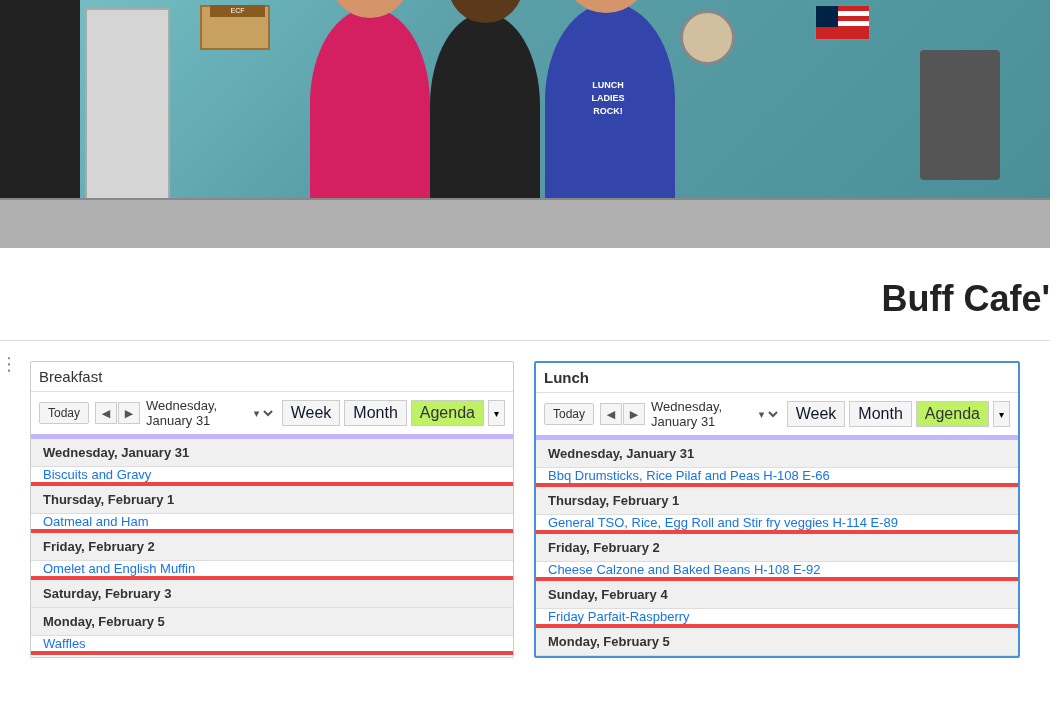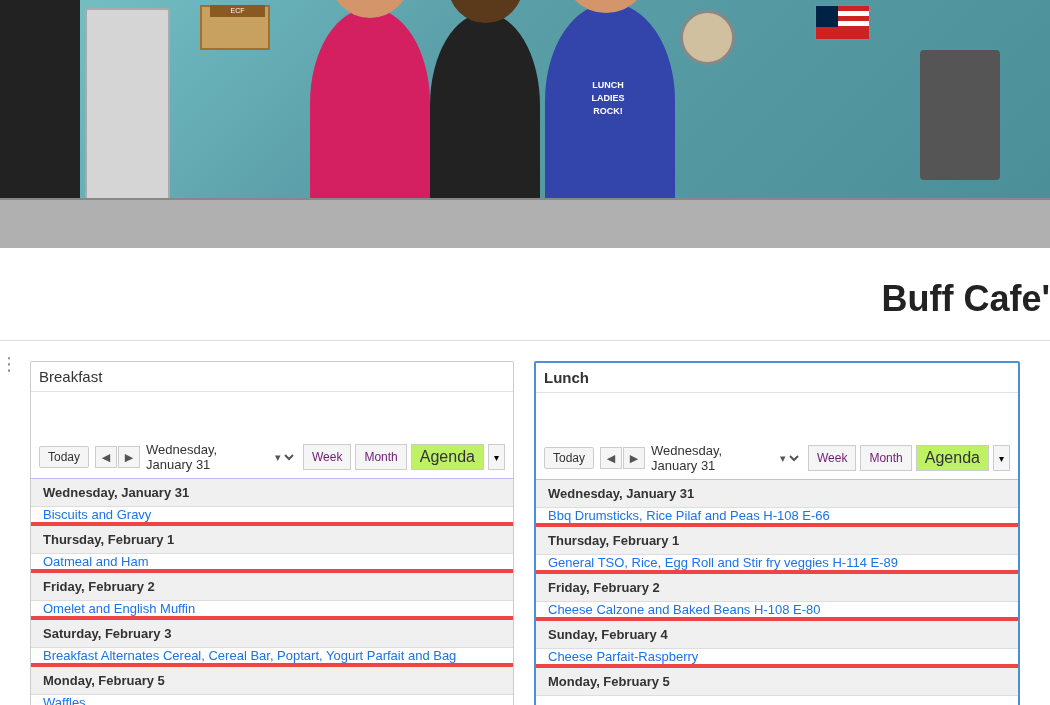--- a/index.html
+++ b/index.html
@@ -50,23 +50,22 @@
     }
     .calendar-widget.lunch {
       border: 2px solid #4a90d9;
     }
 
     .cal-header {
       display: flex;
       align-items: center;
       padding: 6px 8px;
       gap: 6px;
-      border-bottom: 1px solid #c4b5fd;
+      border-bottom: 5px solid #c4b5fd;
       background: #fff;
-      margin-top: 44px;
     }
     .cal-header-btn {
       padding: 3px 8px;
       font-size: 12px;
       border: 1px solid #ccc;
       background: #f5f5f5;
       cursor: pointer;
       border-radius: 2px;
       color: #333;
     }
@@ -99,25 +98,25 @@
       cursor: pointer;
       color: #555;
     }
     .cal-view-btns {
       display: flex;
       gap: 4px;
       margin-left: auto;
     }
     .view-btn {
       padding: 3px 8px;
-      font-size: 12px;
-      border: 1px solid #ccc;
-      background: #f5f5f5;
-      cursor: pointer;
-      color: #701a75;
+      font-size: 16px;
+      border: 1px solid #ccc;
+      background: #f5f5f5;
+      cursor: pointer;
+      color: #0f172a;
       text-decoration: none;
     }
     .agenda-btn {
       background: #bef264;
       border: 1px solid #ccc;
       padding: 3px 8px;
       font-size: 16px;
       cursor: pointer;
       color: #333;
     }
@@ -232,21 +231,20 @@
       <div class="agenda-date-row">Wednesday, January 31</div>
       <div class="agenda-event-row">Biscuits and Gravy</div>
 
       <div class="agenda-date-row">Thursday, February 1</div>
       <div class="agenda-event-row">Oatmeal and Ham</div>
 
       <div class="agenda-date-row">Friday, February 2</div>
       <div class="agenda-event-row">Omelet and English Muffin</div>
 
       <div class="agenda-date-row">Saturday, February 3</div>
-      <div class="agenda-event-row">Breakfast Alternates Cereal, Cereal Bar, Poptart, Yogurt Parfait and Bag</div>
 
       <div class="agenda-date-row">Monday, February 5</div>
       <div class="agenda-event-row">Waffles</div>
 
     </div>
   </div>
 
   <div class="calendar-widget lunch">
     <div style="padding:6px 8px;font-size:15px;font-weight:bold;color:#333;border-bottom:1px solid #e0e0e0;">Lunch</div>
     <div class="cal-header">
@@ -265,23 +263,23 @@
         <button class="agenda-btn">Agenda</button>
         <button class="dropdown-arrow">▾</button>
       </div>
     </div>
     <div class="agenda-body">
       <div class="agenda-date-row">Wednesday, January 31</div>
       <div class="agenda-event-row">Bbq Drumsticks, Rice Pilaf and Peas H-108 E-66</div>
       <div class="agenda-date-row">Thursday, February 1</div>
       <div class="agenda-event-row">General TSO, Rice, Egg Roll and Stir fry veggies H-114 E-89</div>
       <div class="agenda-date-row">Friday, February 2</div>
-      <div class="agenda-event-row">Cheese Calzone and Baked Beans H-108 E-80</div>
+      <div class="agenda-event-row">Cheese Calzone and Baked Beans H-108 E-92</div>
       <div class="agenda-date-row">Sunday, February 4</div>
-      <div class="agenda-event-row">Cheese Parfait-Raspberry</div>
+      <div class="agenda-event-row">Friday Parfait-Raspberry</div>
       <div class="agenda-date-row">Monday, February 5</div>
 
     </div>
   </div>
 
 </div>
 
 <div class="resize-handle">⋮</div>
 
 </body></html>

